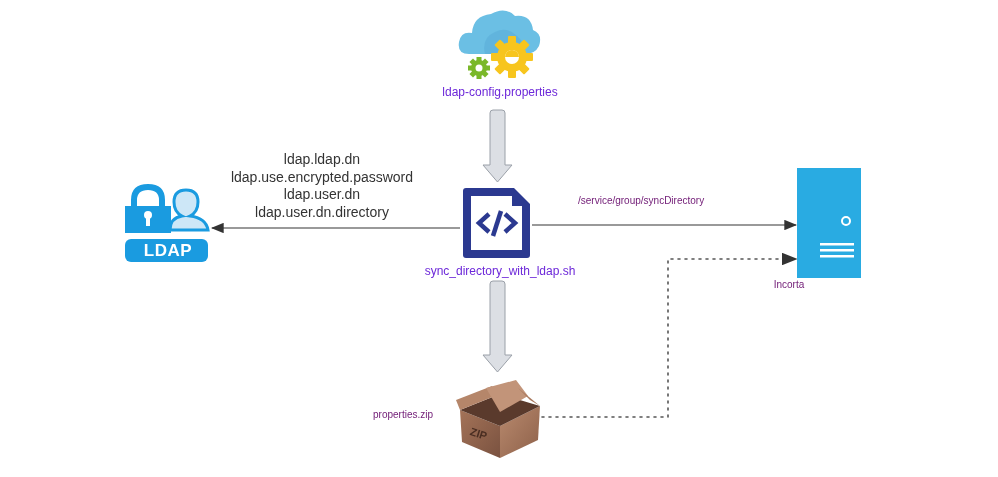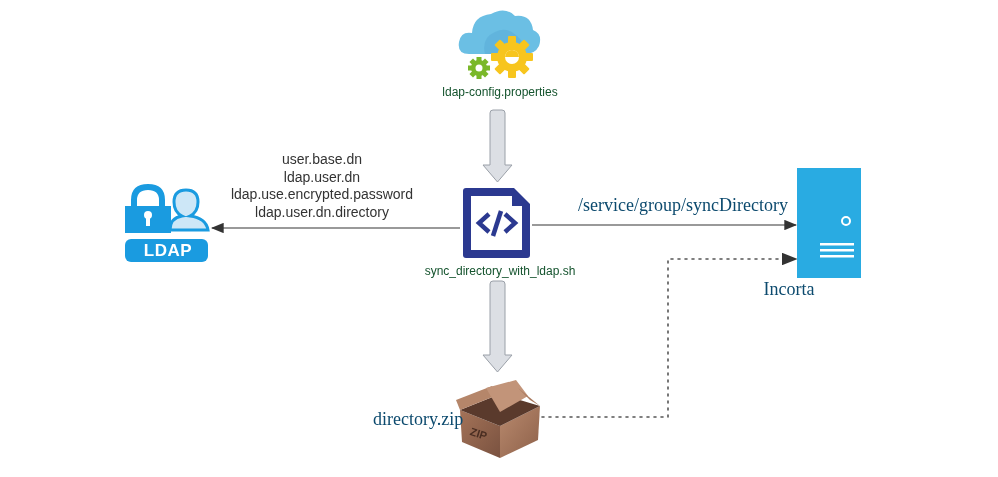--- a/index.html
+++ b/index.html
@@ -1,20 +1,20 @@
 <!DOCTYPE html>
 <html><head>
 <meta charset="utf-8">
 <style>
   html, body { margin:0; padding:0; background:#ffffff; }
   body { width:998px; height:477px; position:relative; overflow:hidden;
          font-family:"Liberation Sans", sans-serif; color:#333333; }
   .abs { position:absolute; }
-  .lbl { position:absolute; font-size:12px; color:#14532d; white-space:nowrap; }
-  .lbl-lg { position:absolute; font-size:18px; color:#0c4a6e; white-space:nowrap;font-family:Liberation Serif, serif; }
+  .lbl { position:absolute; font-size:12px; color:#6d28d9; white-space:nowrap; }
+  .lbl-lg { position:absolute; font-size:10px; color:#701a75; white-space:nowrap; }
   .props { position:absolute; left:222px; top:151px; width:200px; text-align:center;
            font-size:14px; line-height:17.5px; color:#333; }
   svg { position:absolute; left:0; top:0; }
 </style>
 </head>
 <body>
 
 <svg width="998" height="477">
   <defs>
     <marker id="ah" markerWidth="10" markerHeight="8" refX="9" refY="4" orient="auto">
@@ -80,23 +80,23 @@
 
   <rect x="3" y="24" width="46" height="27" fill="#1a9be0"></rect>
   <circle cx="26" cy="33" r="4" fill="#ffffff"></circle>
   <rect x="24" y="34" width="4" height="10" fill="#ffffff"></rect>
 
   <rect x="3" y="57" width="83" height="23" rx="6" fill="#1a9be0"></rect>
 </svg>
 <div class="abs" style="left:125px;top:239px;width:86px;height:23px;line-height:23px;text-align:center;font-size:17px;font-weight:bold;color:#ffffff;letter-spacing:0.5px;">LDAP</div>
 
 <div class="props">
-  <div>user.base.dn</div>
+  <div>ldap.ldap.dn</div>
+  <div>ldap.use.encrypted.password</div>
   <div>ldap.user.dn</div>
-  <div>ldap.use.encrypted.password</div>
   <div>ldap.user.dn.directory</div>
 </div>
 
 <div class="lbl-lg" style="left:578px;top:195px;">/service/group/syncDirectory</div>
 
 <svg class="abs" style="left:797px;top:168px;" width="64" height="110" viewBox="0 0 64 110">
   <rect x="0" y="0" width="64" height="110" fill="#29abe2"></rect>
   <circle cx="49" cy="53" r="4" fill="none" stroke="#ffffff" stroke-width="2"></circle>
   <rect x="23" y="75" width="34" height="2.5" fill="#ffffff"></rect>
   <rect x="23" y="81" width="34" height="2.5" fill="#ffffff"></rect>
@@ -120,13 +120,13 @@
 
   <path d="M44,48 L84,28 L82,62 L44,80 Z" fill="url(#bxr)"></path>
 
   <path d="M4,32 L44,16 L84,28 L44,48 Z" fill="#5a3a2c"></path>
 
   <path d="M4,32 L44,16 L36,8 L0,22 Z" fill="#b5866a"></path>
   <path d="M30,10 L60,2 L72,18 L44,34 Z" fill="#c29479"></path>
   <path d="M62,10 L84,28 L74,22 Z" fill="#a9795e"></path>
   <text x="14" y="60" font-family="Liberation Sans, sans-serif" font-size="11" font-weight="bold" fill="#4a2e22" transform="rotate(18 24 56)">ZIP</text>
 </svg>
-<div class="lbl-lg" style="left:373px;top:409px;">directory.zip</div>
+<div class="lbl-lg" style="left:373px;top:409px;">properties.zip</div>
 
 </body></html>

